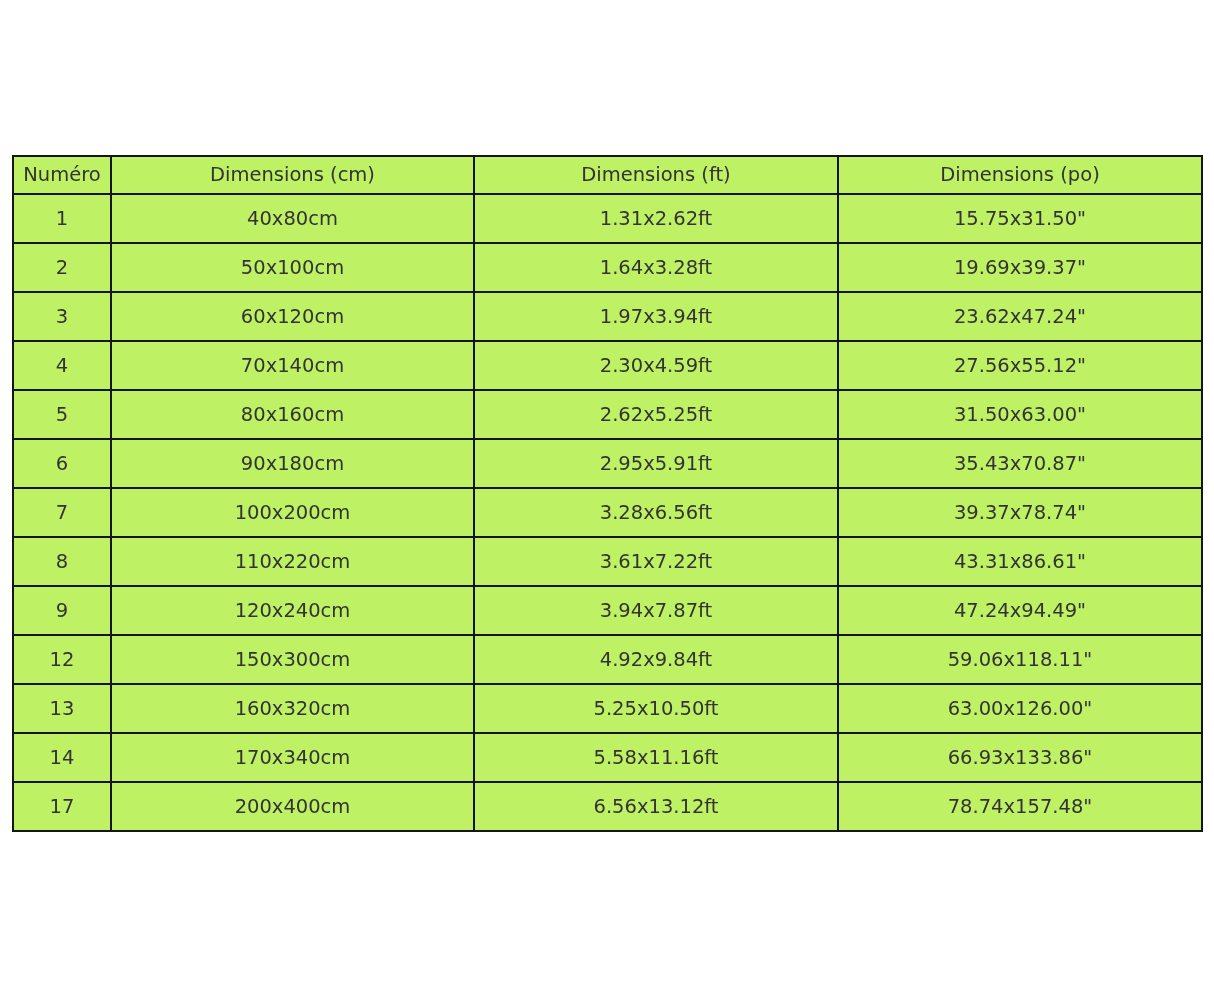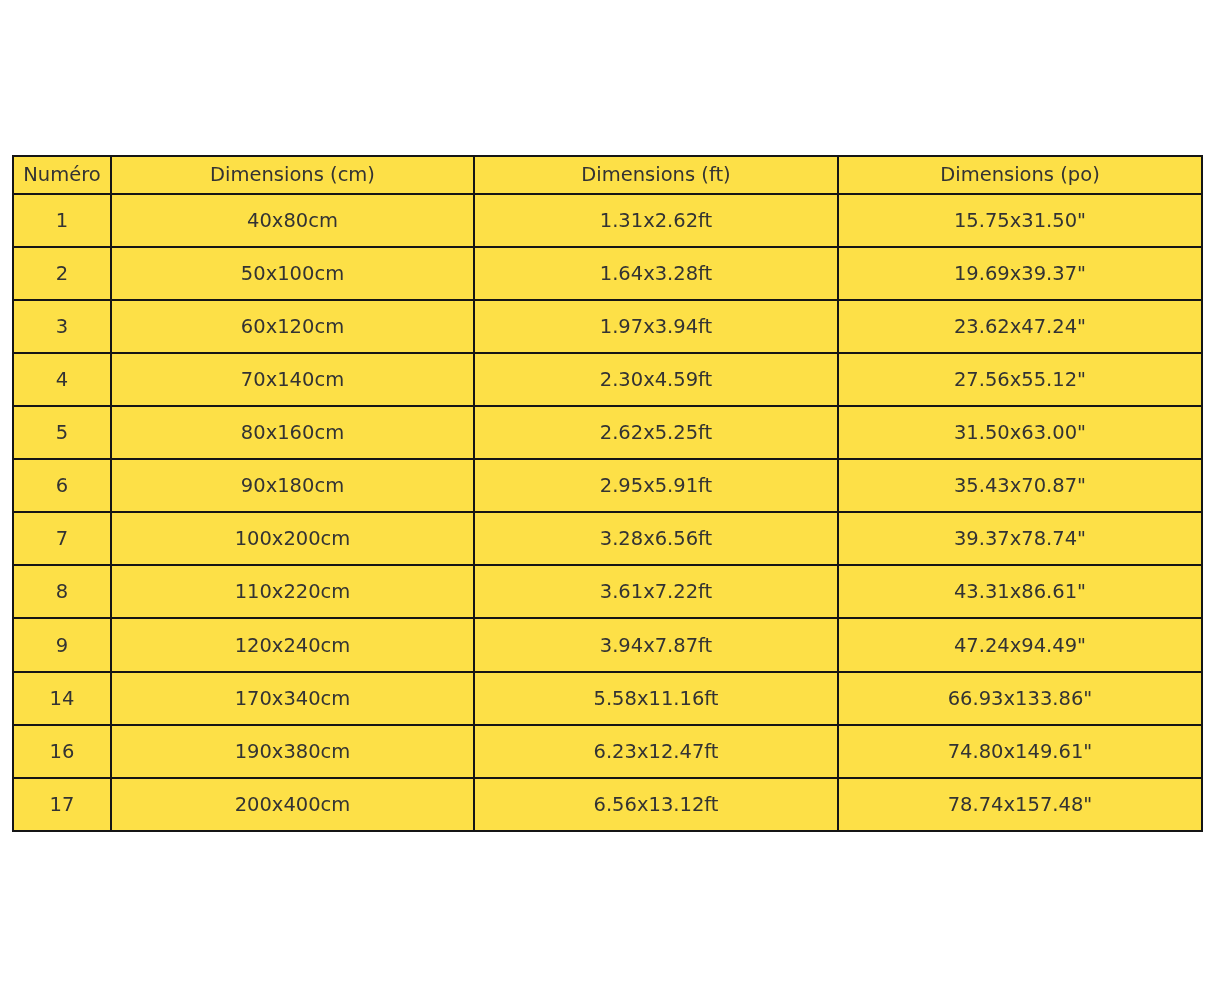--- a/index.html
+++ b/index.html
@@ -14,21 +14,21 @@
   .table-wrap {
     position: absolute;
     left: 12px;
     top: 155px;
   }
   table.dim-table {
     border-collapse: collapse;
     table-layout: fixed;
     width: 1189px;
     height: 677px;
-    background: #fde047;
+    background: #bef264;
   }
   table.dim-table th,
   table.dim-table td {
     border: 2px solid #151515;
     text-align: center;
     vertical-align: middle;
     font-size: 19.5px;
     font-weight: 400;
     color: #333333;
     padding: 0 4px;
@@ -111,30 +111,36 @@
     <td>3.61x7.22ft</td>
     <td>43.31x86.61"</td>
   </tr>
         <tr>
     <td>9</td>
     <td>120x240cm</td>
     <td>3.94x7.87ft</td>
     <td>47.24x94.49"</td>
   </tr>
         <tr>
+    <td>12</td>
+    <td>150x300cm</td>
+    <td>4.92x9.84ft</td>
+    <td>59.06x118.11"</td>
+  </tr>
+        <tr>
+    <td>13</td>
+    <td>160x320cm</td>
+    <td>5.25x10.50ft</td>
+    <td>63.00x126.00"</td>
+  </tr>
+        <tr>
     <td>14</td>
     <td>170x340cm</td>
     <td>5.58x11.16ft</td>
     <td>66.93x133.86"</td>
-  </tr>
-        <tr>
-    <td>16</td>
-    <td>190x380cm</td>
-    <td>6.23x12.47ft</td>
-    <td>74.80x149.61"</td>
   </tr>
         <tr>
     <td>17</td>
     <td>200x400cm</td>
     <td>6.56x13.12ft</td>
     <td>78.74x157.48"</td>
   </tr>
       </tbody>
   </table>
 </div>

